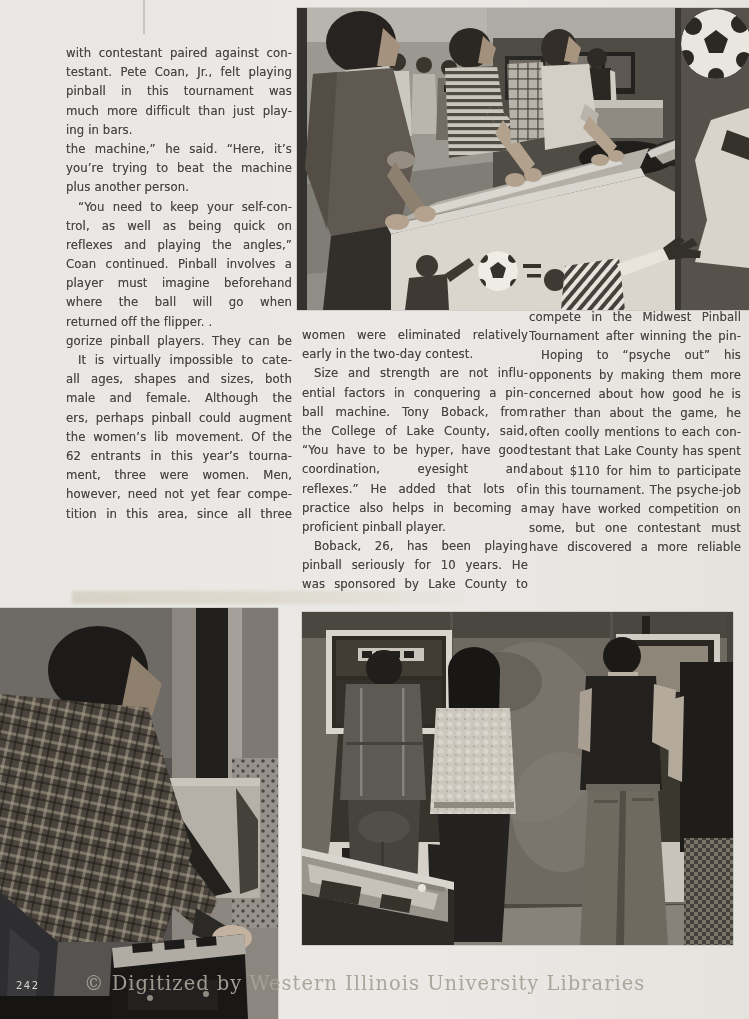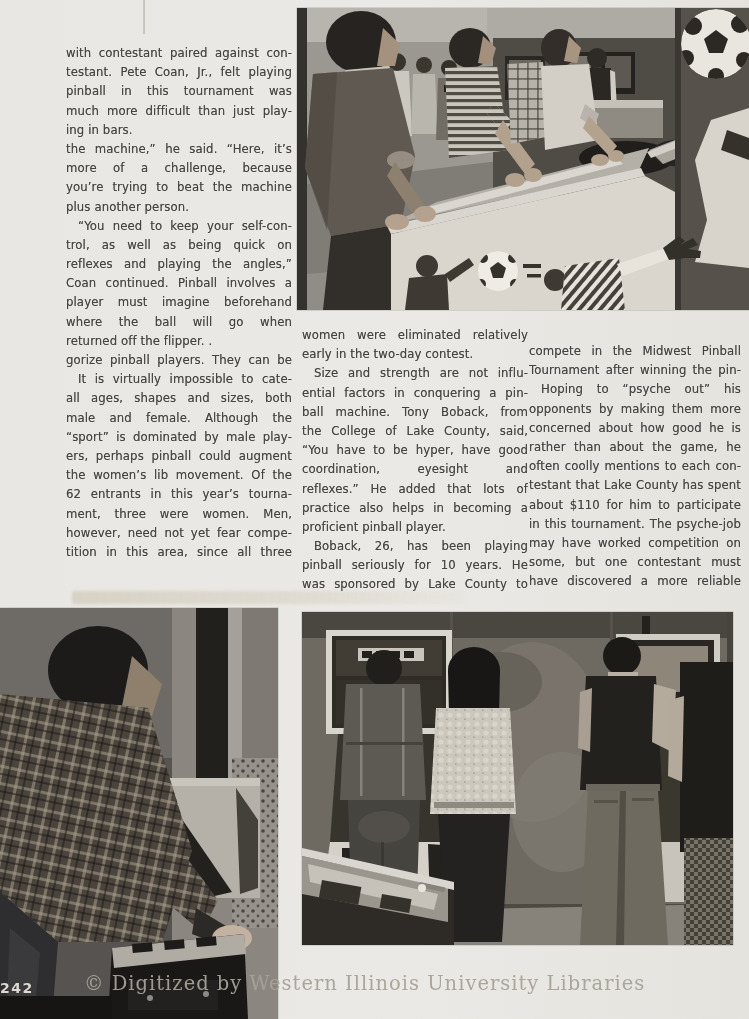--- a/index.html
+++ b/index.html
@@ -16,69 +16,67 @@
 
   
   .col { position:absolute; color:#454441; font-size:11.7px;
     text-shadow:0 0 0.5px rgba(69,68,65,0.55); }
   .col .ln { height:19.2px; line-height:19.2px; overflow:hidden;
     text-align:justify; text-align-last:justify; letter-spacing:0.1px; }
   .col .ln.end { text-align-last:left; }
   .col .ln.ind { text-indent:12px; }
   .col-left  { left:66px;  top:44px;  width:226px; }
   .col-mid   { left:302px; top:326px; width:226px; }
-  .col-right { left:529px; top:342px; width:212px; }
+  .col-right { left:529px; top:308px; width:212px; }
 
   
   .photo { position:absolute; margin:0; background:#777; box-shadow:0 0 0 0.5px rgba(90,88,84,0.35); }
   .photo svg { display:block; width:100%; height:100%; }
   .photo-top { left:297px; top:8px;   width:452px; height:302px; }
   .photo-bl  { left:0;     top:608px; width:278px; height:411px; }
   .photo-br  { left:302px; top:612px; width:431px; height:333px; }
 
   .showthrough { position:absolute; left:72px; top:591px; width:392px; height:13px;
     background:linear-gradient(90deg, rgba(176,162,128,0.30), rgba(176,162,128,0.18) 60%, rgba(176,162,128,0.04));
     filter:blur(1.5px); border-radius:2px; }
 
-  .pagenum { position:absolute; left:0; top:980px; color:#ddd9d2;
-    font-size:14px; font-weight:bold; letter-spacing:1.5px; }
+  .pagenum { position:absolute; left:16px; top:980px; color:#ddd9d2;
+    font-size:10px; font-weight:normal; letter-spacing:1.5px; }
 
   .watermark { position:absolute; left:84px; top:972px; white-space:nowrap;
     font-family:"DejaVu Serif", serif; 
     font-size:19.5px; letter-spacing:1px; color:rgba(168,162,152,0.95); }
 </style>
 </head>
 <body>
 
 <div class="page">
 
   <div class="crease"></div>
 
   <section class="col col-left">
       <div class="ln">with contestant paired against con-</div>
       <div class="ln">testant. Pete Coan, Jr., felt playing</div>
       <div class="ln">pinball in this tournament was</div>
       <div class="ln">much more difficult than just play-</div>
       <div class="ln end">ing in bars.</div>
       <div class="ln">the machine,” he said. “Here, it’s</div>
-      <div class="ln">more of a challenge, because</div>
       <div class="ln">you’re trying to beat the machine</div>
       <div class="ln end">plus another person.</div>
       <div class="ln ind">“You need to keep your self-con-</div>
       <div class="ln">trol, as well as being quick on</div>
       <div class="ln">reflexes and playing the angles,”</div>
       <div class="ln">Coan continued. Pinball involves a</div>
       <div class="ln">player must imagine beforehand</div>
       <div class="ln">where the ball will go when</div>
       <div class="ln end">returned off the flipper. .</div>
       <div class="ln">gorize pinball players. They can be</div>
       <div class="ln ind">It is virtually impossible to cate-</div>
       <div class="ln">all ages, shapes and sizes, both</div>
       <div class="ln">male and female. Although the</div>
-      <div class="ln">“sport” is dominated by male play-</div>
       <div class="ln">ers, perhaps pinball could augment</div>
       <div class="ln">the women’s lib movement. Of the</div>
       <div class="ln">62 entrants in this year’s tourna-</div>
       <div class="ln">ment, three were women. Men,</div>
       <div class="ln">however, need not yet fear compe-</div>
       <div class="ln">tition in this area, since all three</div>
     </section>
 
   <figure class="photo photo-top" aria-label="Young men lined up playing soccer-themed pinball machines while spectators watch">
     <svg viewBox="0 0 452 302" preserveAspectRatio="none">

